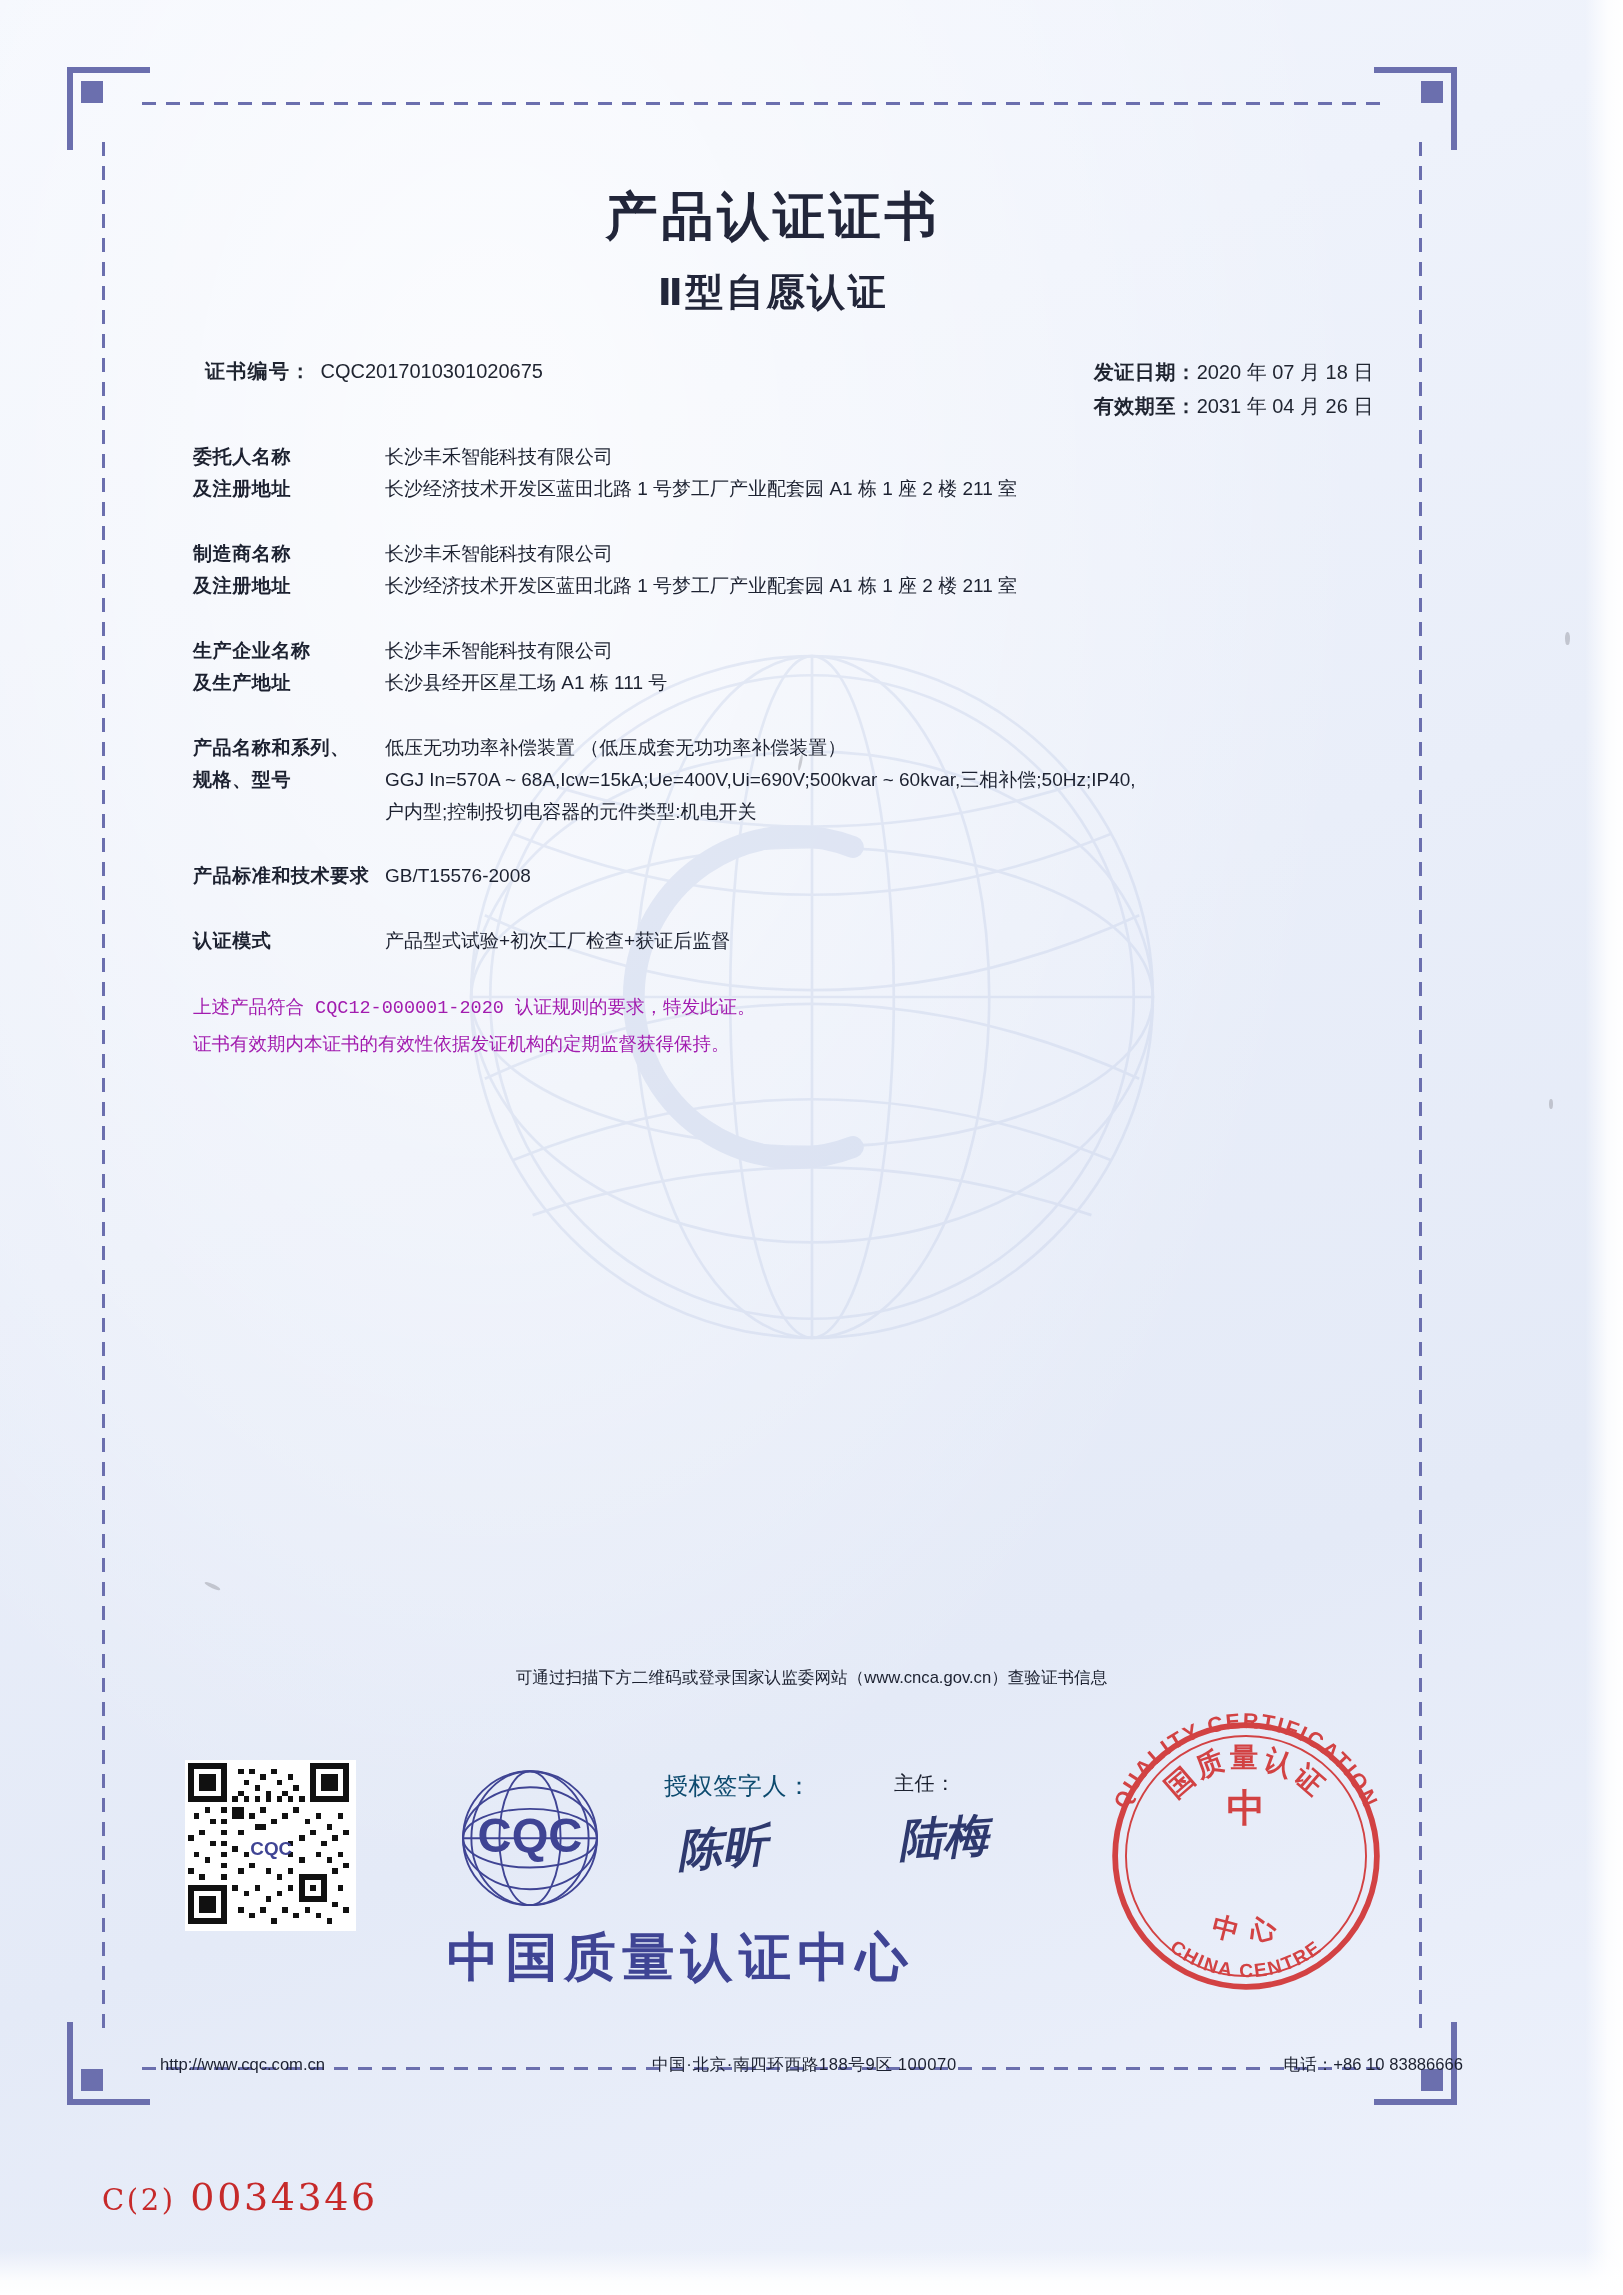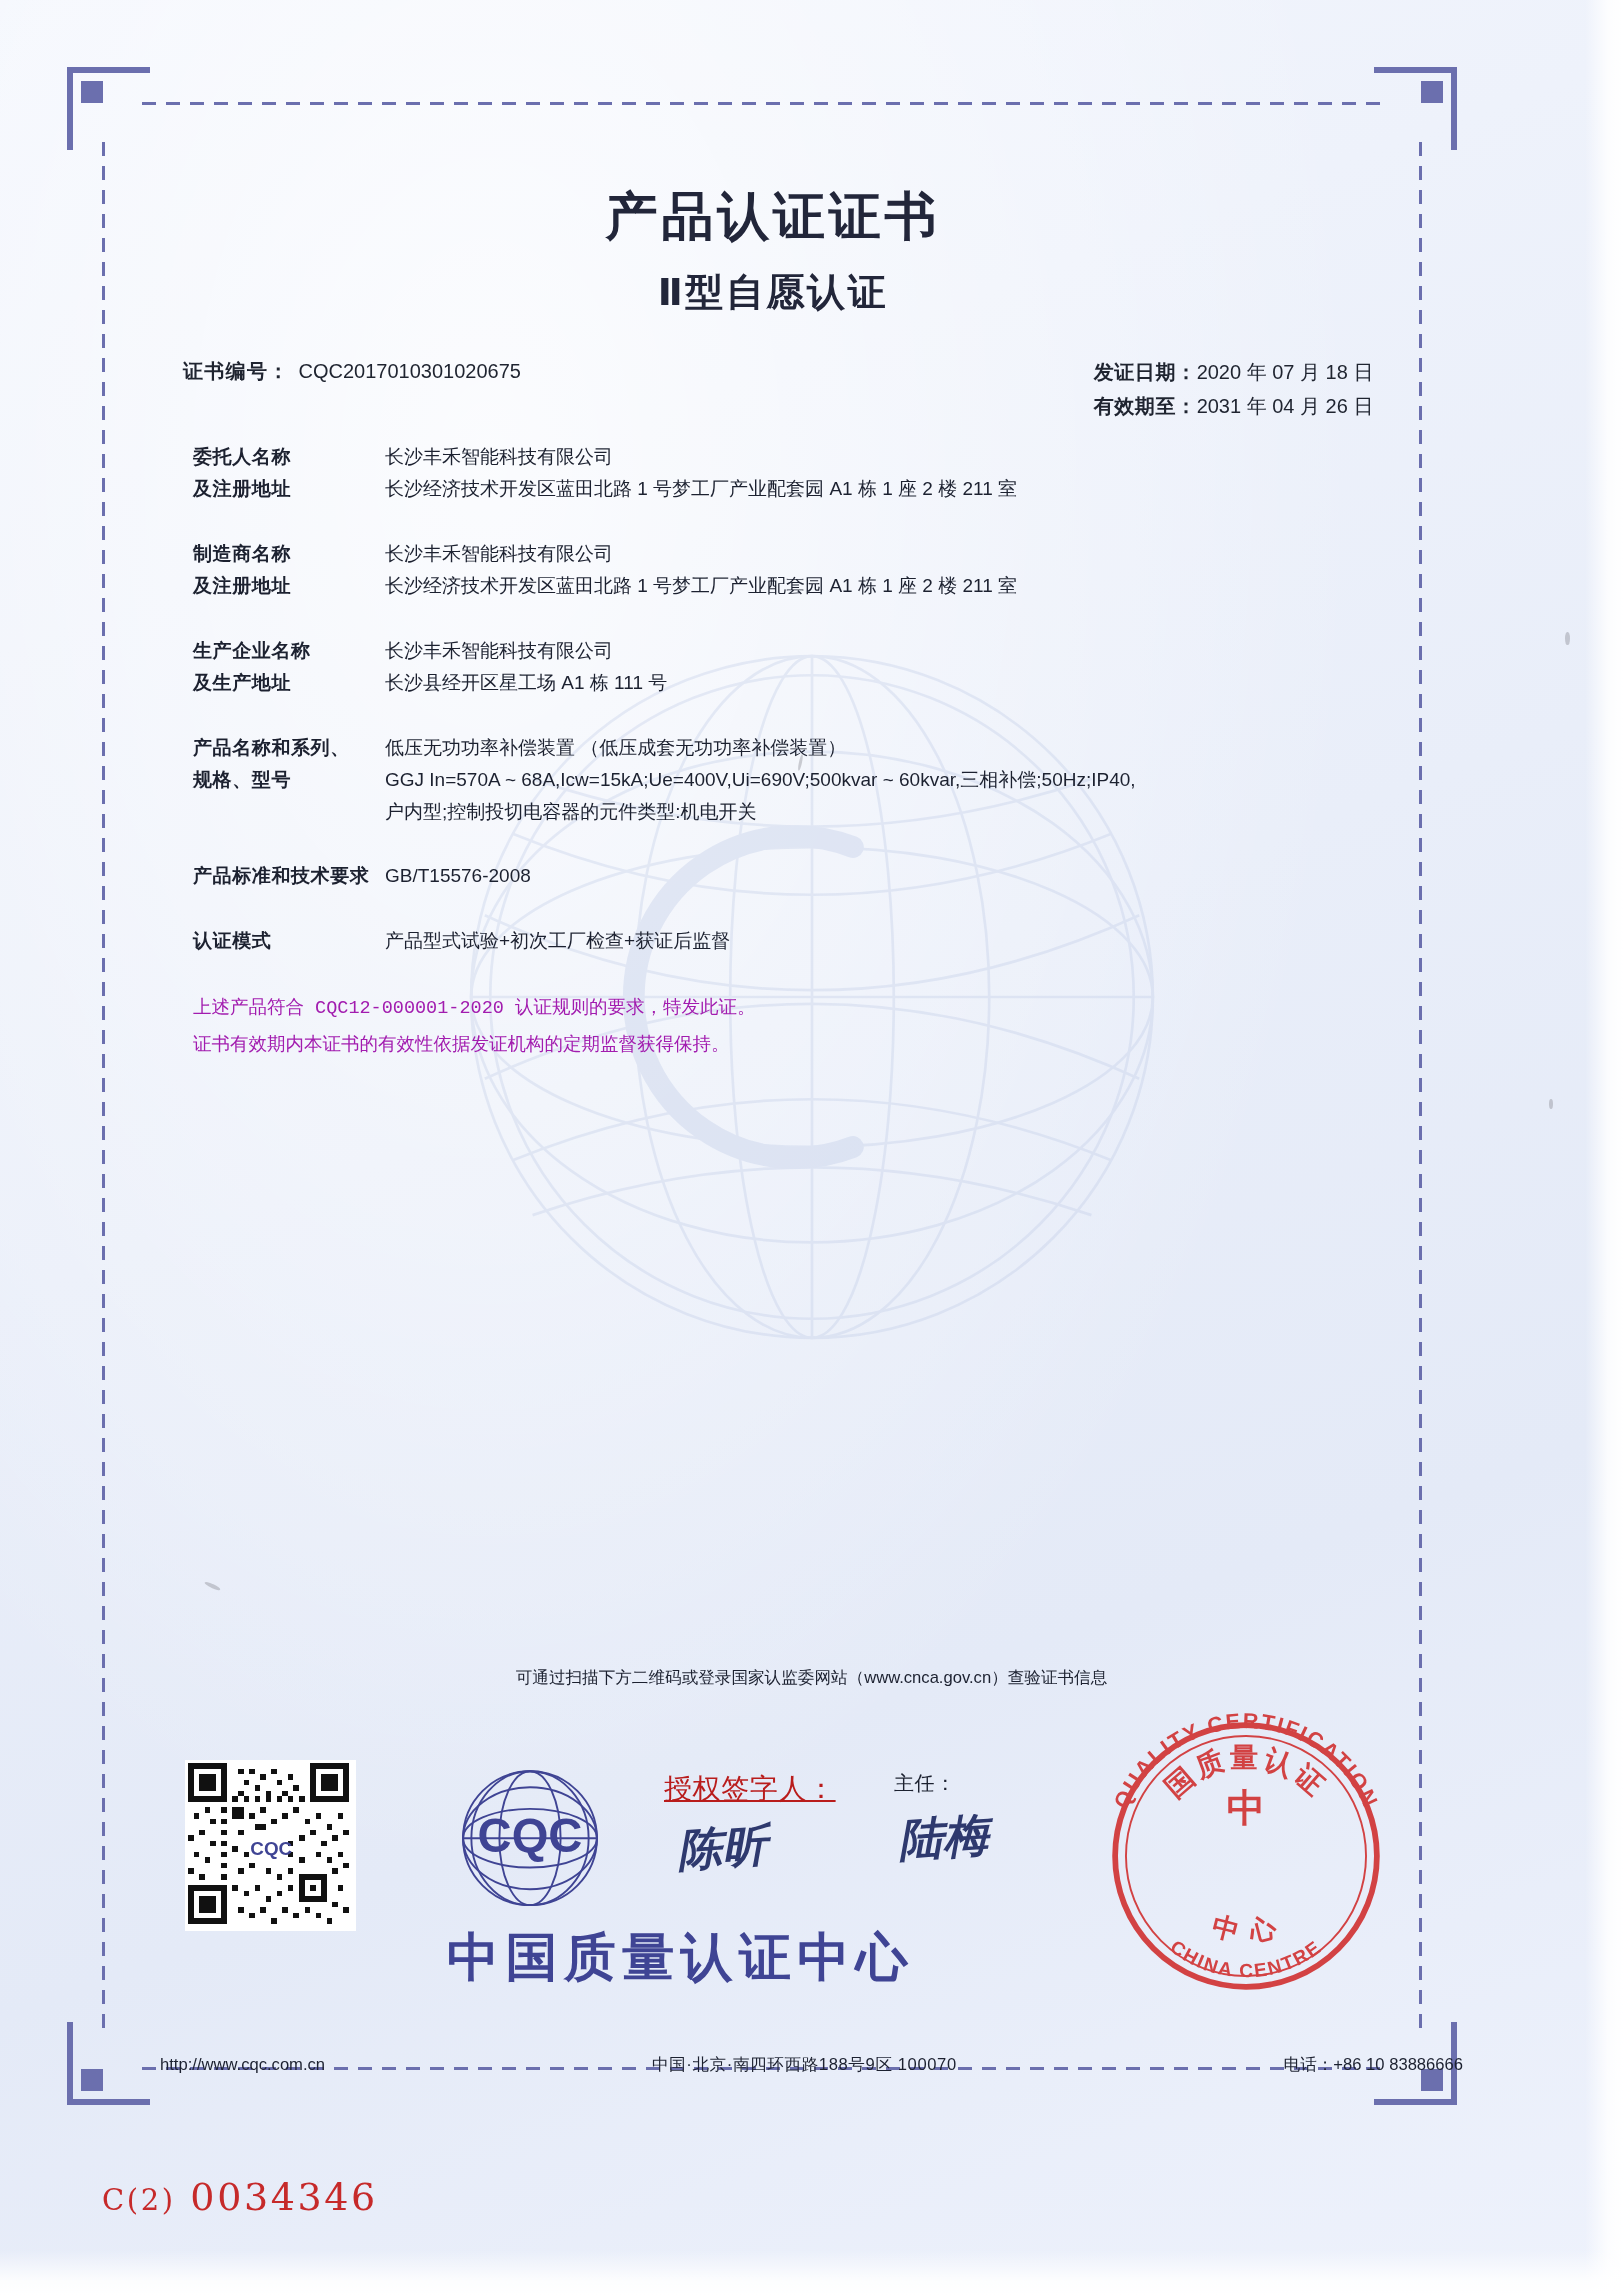--- a/index.html
+++ b/index.html
@@ -113,21 +113,21 @@
     margin: 15.3px 0 0 0;
   }
 
   .meta-row {
     position: relative;
     margin-top: 40px;
     height: 38px;
   }
   .cert-no {
     position: absolute;
-    left: 36px;
+    left: 58px;
     top: 0;
     font-size: 20px;
     white-space: nowrap;
   }
   .cert-no .lbl { font-weight: bold; letter-spacing: 1.3px; }
   .cert-no .val { margin-left: 9px; font-family: "Liberation Sans", sans-serif; }
   .dates {
     position: absolute;
     right: 25.6px;
     top: -3.8px;
@@ -211,24 +211,23 @@
     font-weight: bold;
     letter-spacing: 6.4px;
     color: #3f4494;
     white-space: nowrap;
   }
 
   .sign-label-a {
     position: absolute;
     left: 664px;
     top: 1770px;
-    font-size: 28px;
-    color: #b91c1c;
+    font-size: 24px;
+    color: #0c4a6e;
     letter-spacing: 0.6px;
-    text-decoration: underline;
   }
   .sign-label-b {
     position: absolute;
     left: 894px;
     top: 1770px;
     font-size: 20px;
     color: #1c2130;
     letter-spacing: 0.6px;
   }
   .sig {

